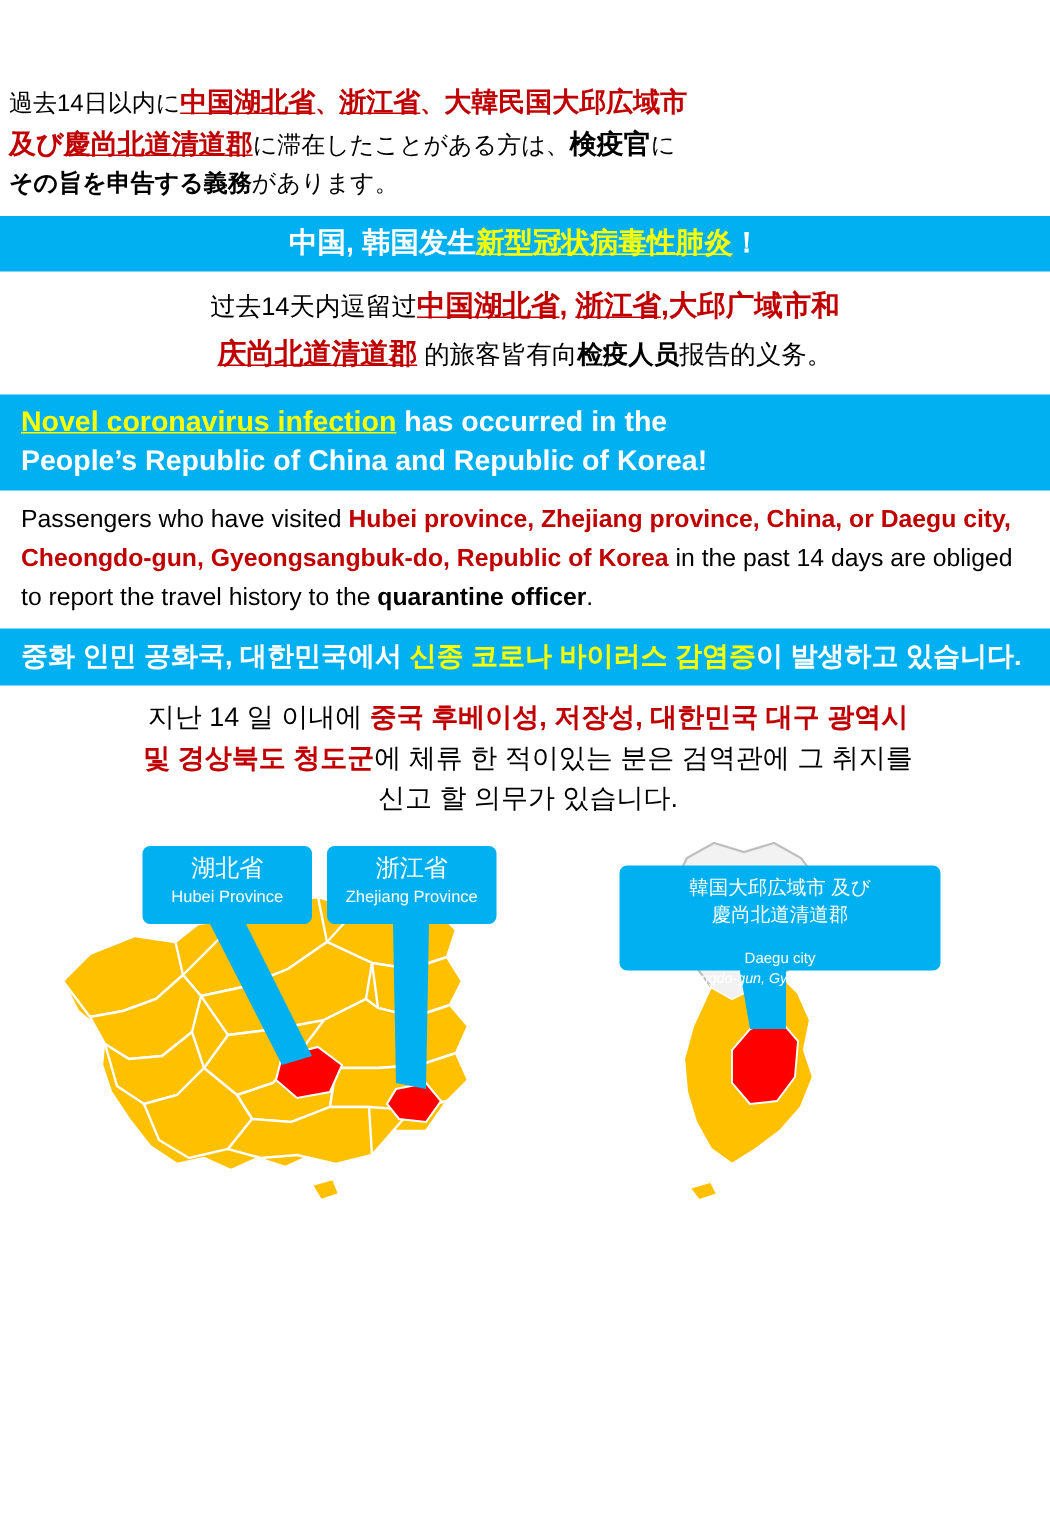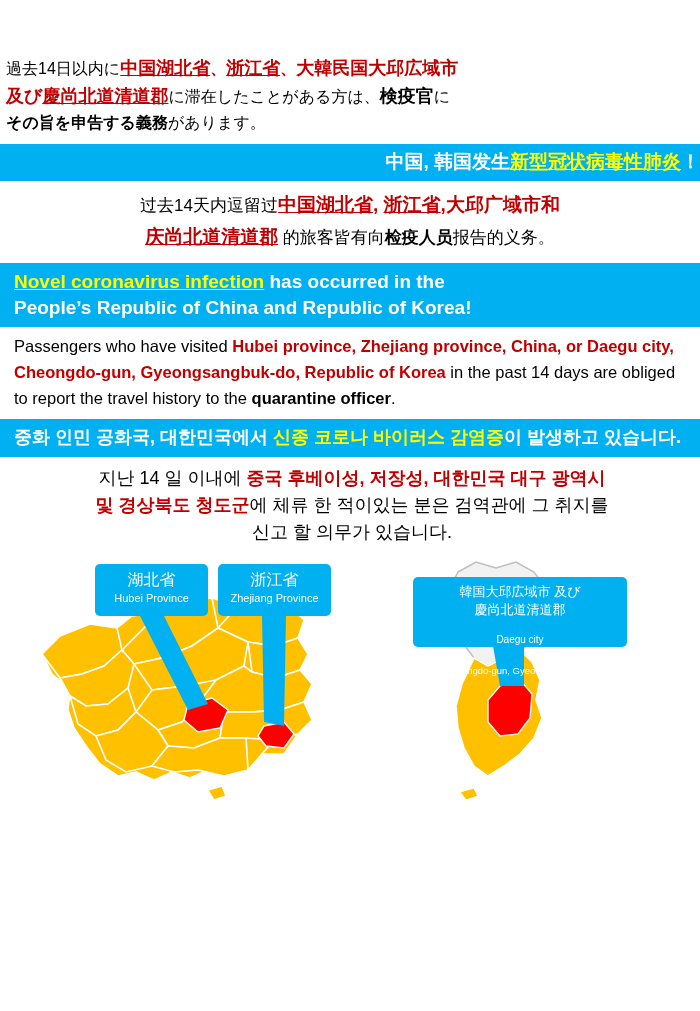--- a/index.html
+++ b/index.html
@@ -47,21 +47,21 @@
   }
   .jp-body .red { color:#c00000; font-weight:bold; }
   .jp-body .redu { color:#c00000; font-weight:bold; text-decoration:underline; }
   .jp-body .bk { font-weight:bold; }
   .jp-body .big { font-size:18px; }
 
   
   .cn-title {
     background:#00b0f0;
     color:#ffffff;
-    text-align:right;
+    text-align:center;
     font-weight:bold;
     font-size:19px;
     padding:5px 0 6px 0;
   }
   .cn-title .hl { color:#ffff00; text-decoration:underline; }
   .cn-body {
     padding:8px 14px 10px 14px;
     text-align:center;
     font-size:17px;
     line-height:1.7;
@@ -124,21 +124,21 @@
     border-radius:5px;
     line-height:1.2;
   }
   .callout .big { display:block; font-size:16px; }
   .callout .small { display:block; font-size:11px; margin-top:2px; }
   .callout.hubei { left:95px; top:10px; width:113px; height:52px; padding-top:6px; }
   .callout.zhejiang { left:218px; top:10px; width:113px; height:52px; padding-top:6px; }
   .callout.korea { left:413px; top:23px; width:214px; height:70px; padding-top:6px; }
   .callout.korea .big { font-size:13px; line-height:1.35; }
   .callout.korea .mid { display:block; font-size:10px; margin-top:16px; }
-  .callout.korea .small { font-size:9.5px; margin-top:19px; }
+  .callout.korea .small { font-size:9.5px; margin-top:1px;font-style:italic; }
 
   
   .footer {
     position:absolute;
     left:0; bottom:0;
     width:700px; height:45px;
     background:#00b0f0;
     display:flex;
     align-items:center;
     justify-content:center;

